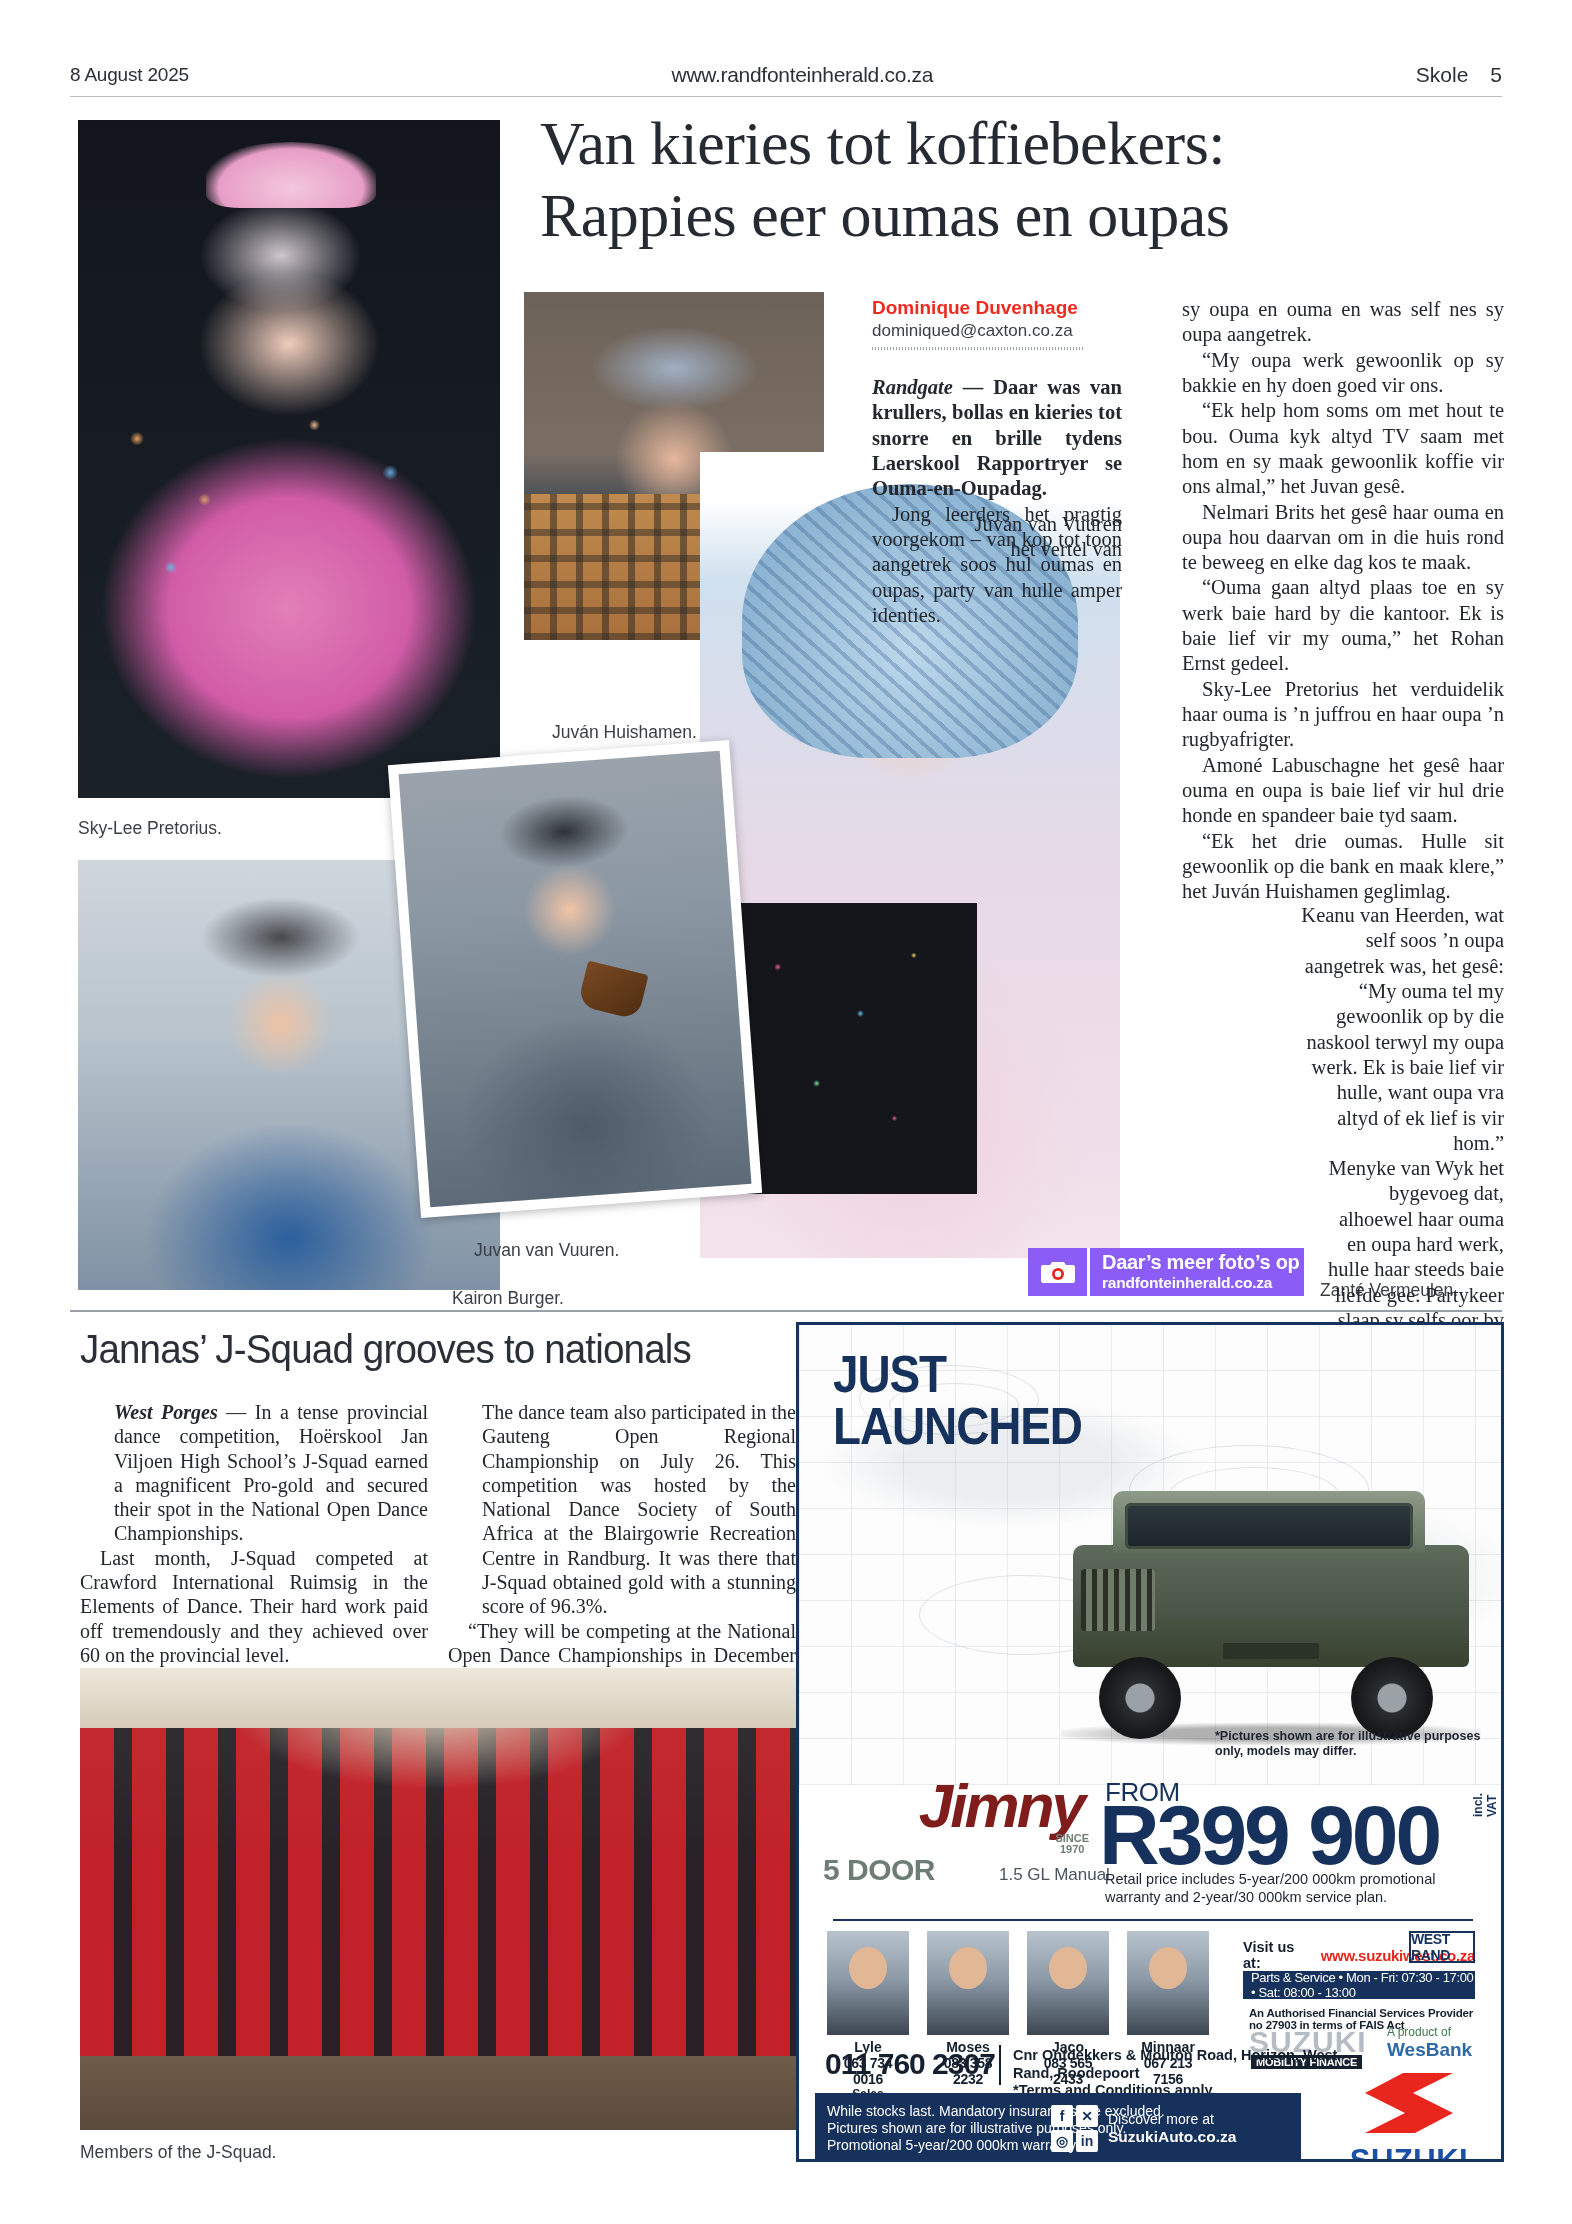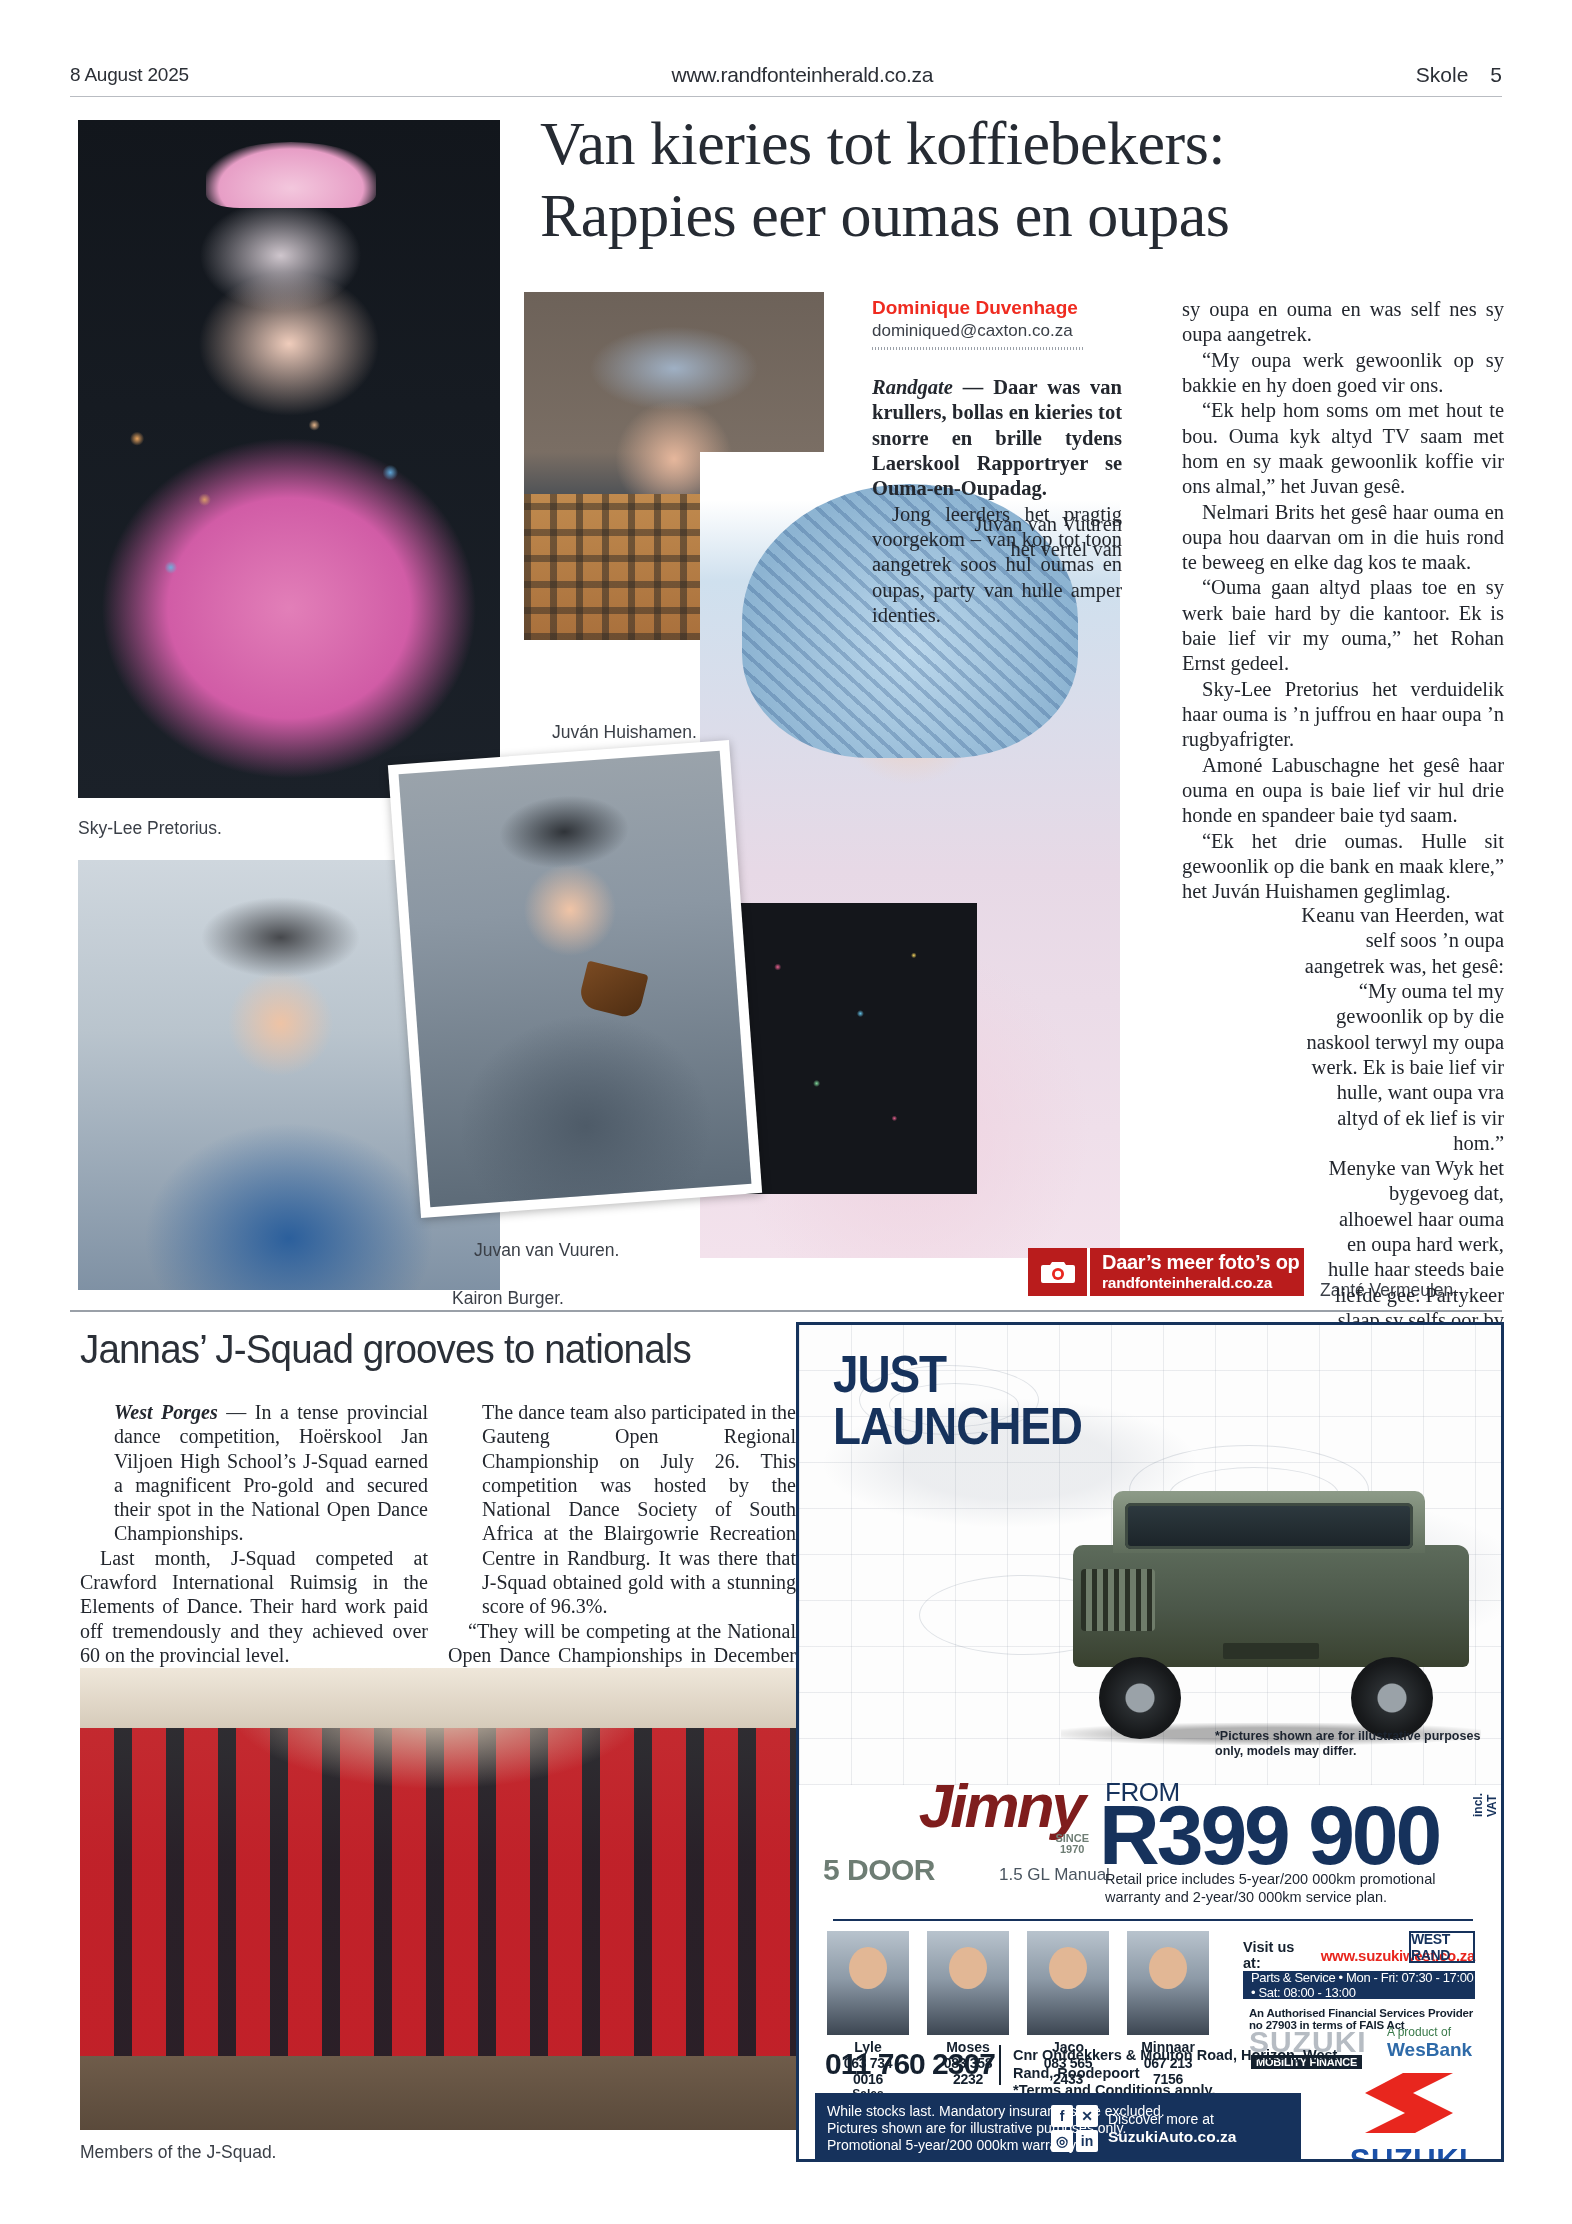--- a/index.html
+++ b/index.html
@@ -148,21 +148,21 @@
   }
   #cap-skylee  { left:78px;  top:818px; }
   #cap-juvan   { left:552px; top:722px; }
   #cap-kairon  { left:452px; top:1288px; }
   #cap-juvanvv { left:474px; top:1240px; }
   #cap-zante   { left:1320px; top:1280px; }
 
   
   .badge {
     position:absolute; left:1028px; top:1248px; width:276px; height:48px;
-    background:#b91c1c; display:flex; align-items:center; gap:0;
+    background:#8b5cf6; display:flex; align-items:center; gap:0;
   }
   .badge .cam {
     width:62px; height:100%; display:flex; align-items:center; justify-content:center;
     border-right:3px solid #fff;
   }
   .badge .cam svg { width:38px; height:28px; }
   .badge .btxt {
     padding-left:12px; color:#fff;
     font-family:"Liberation Sans", sans-serif; line-height:1.08;
   }

